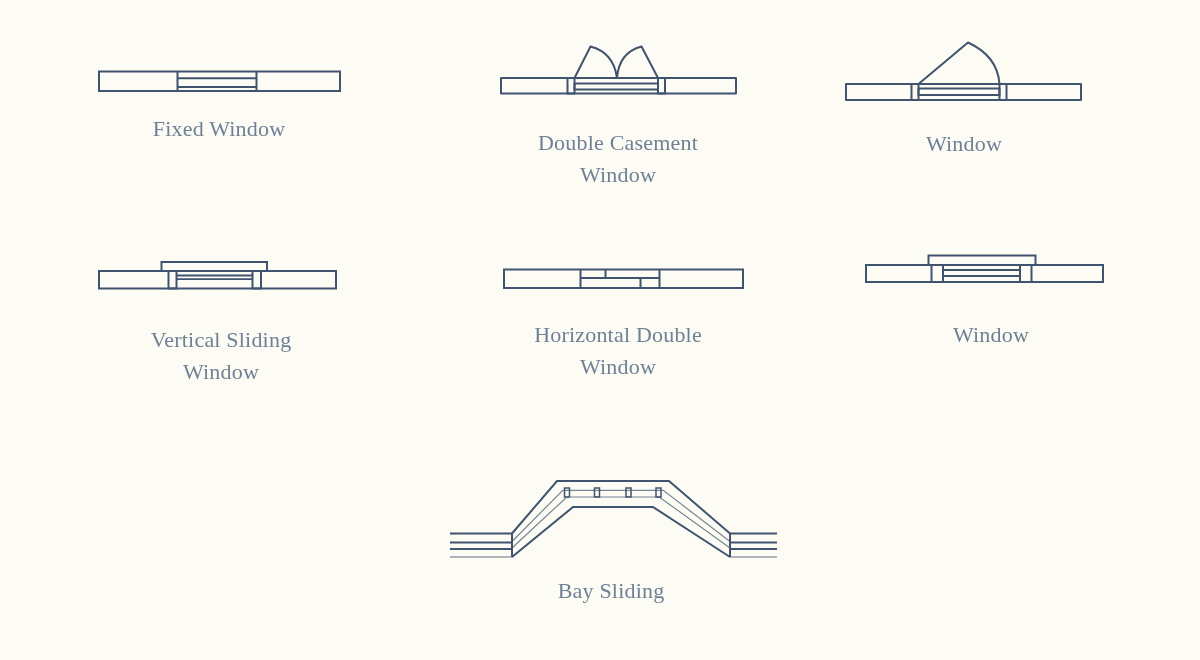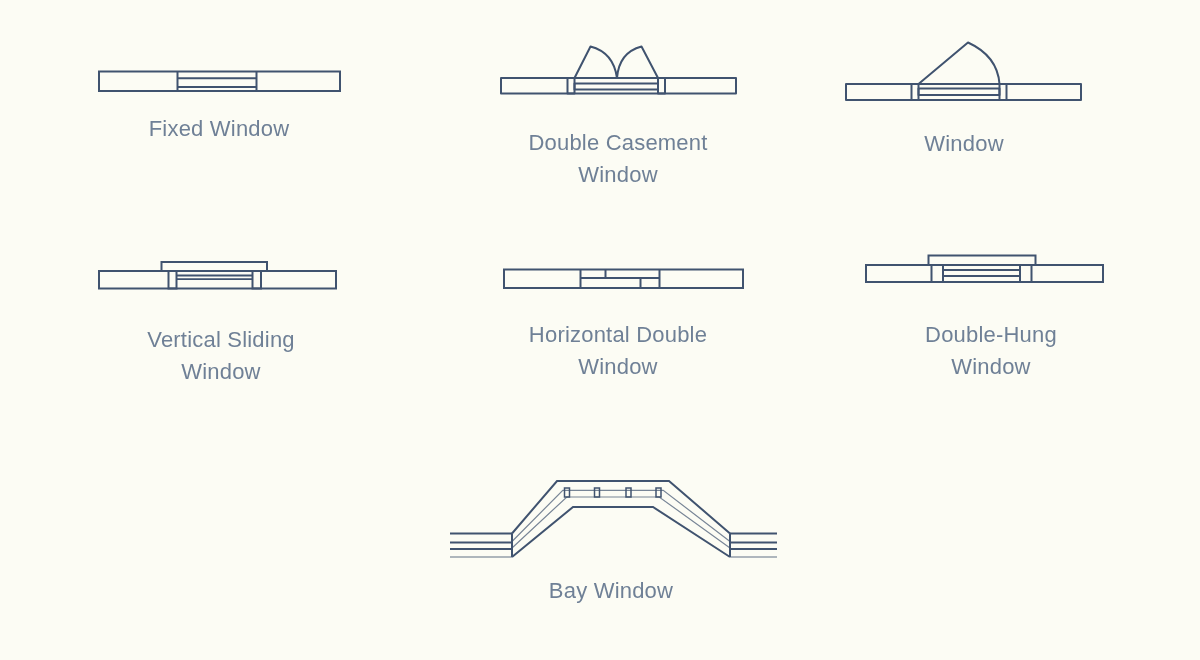--- a/index.html
+++ b/index.html
@@ -7,21 +7,21 @@
     --line:#40536F;
     --label:#6F8096;
   }
   html,body{margin:0;padding:0;}
   body{
     width:1200px;height:660px;
     background:var(--bg);
     font-family:"Liberation Sans", sans-serif;
     overflow:hidden;
   }
-  .canvas{position:relative;width:1200px;height:660px;}
+  .canvas{position:relative;width:1200px;height:660px;font-family:Liberation Serif, serif;}
   .sym{position:absolute;color:var(--line);display:block;}
   .lbl{
     position:absolute;
     transform:translateX(-50%);
     text-align:center;
     font-size:22px;
     line-height:32px;
     color:var(--label);
     white-space:nowrap;
     letter-spacing:.2px;
@@ -107,21 +107,20 @@
   <svg class="sym" style="left:865px;top:254px" width="240" height="29" viewBox="0 0 240 29">
     <g fill="none" stroke="currentColor" stroke-width="2">
       <rect x="63.5" y="1.5" width="107" height="9.5"></rect>
       <rect x="1" y="11" width="237" height="17"></rect>
       <rect x="66.5" y="11" width="11.5" height="17"></rect>
       <rect x="155" y="11" width="11.5" height="17"></rect>
       <rect x="78" y="16" width="77" height="6"></rect>
     </g>
   </svg>
   <div class="lbl" style="left:991px;top:319px">
-    <span class="ln">Double-Hung</span>
     <span class="ln">Window</span>
   </div>
 
   <svg class="sym" style="left:450px;top:477px" width="327" height="83" viewBox="0 0 327 83">
     <g fill="none" stroke="currentColor">
       <g stroke-width="2">
         <path d="M0 56.5 H62"></path>
         <path d="M0 65.5 H62"></path>
         <path d="M0 72 H62"></path>
         <path d="M280 56.5 H327"></path>
@@ -142,16 +141,16 @@
       </g>
       <g stroke-width="1.5">
         <rect x="114.5" y="11" width="5" height="9"></rect>
         <rect x="144.5" y="11" width="5" height="9"></rect>
         <rect x="176" y="11" width="5" height="9"></rect>
         <rect x="206" y="11" width="5" height="9"></rect>
       </g>
     </g>
   </svg>
   <div class="lbl" style="left:611px;top:575px">
-    <span class="ln">Bay Window</span>
+    <span class="ln">Bay Sliding</span>
   </div>
 
 </div>
 
 </body></html>

